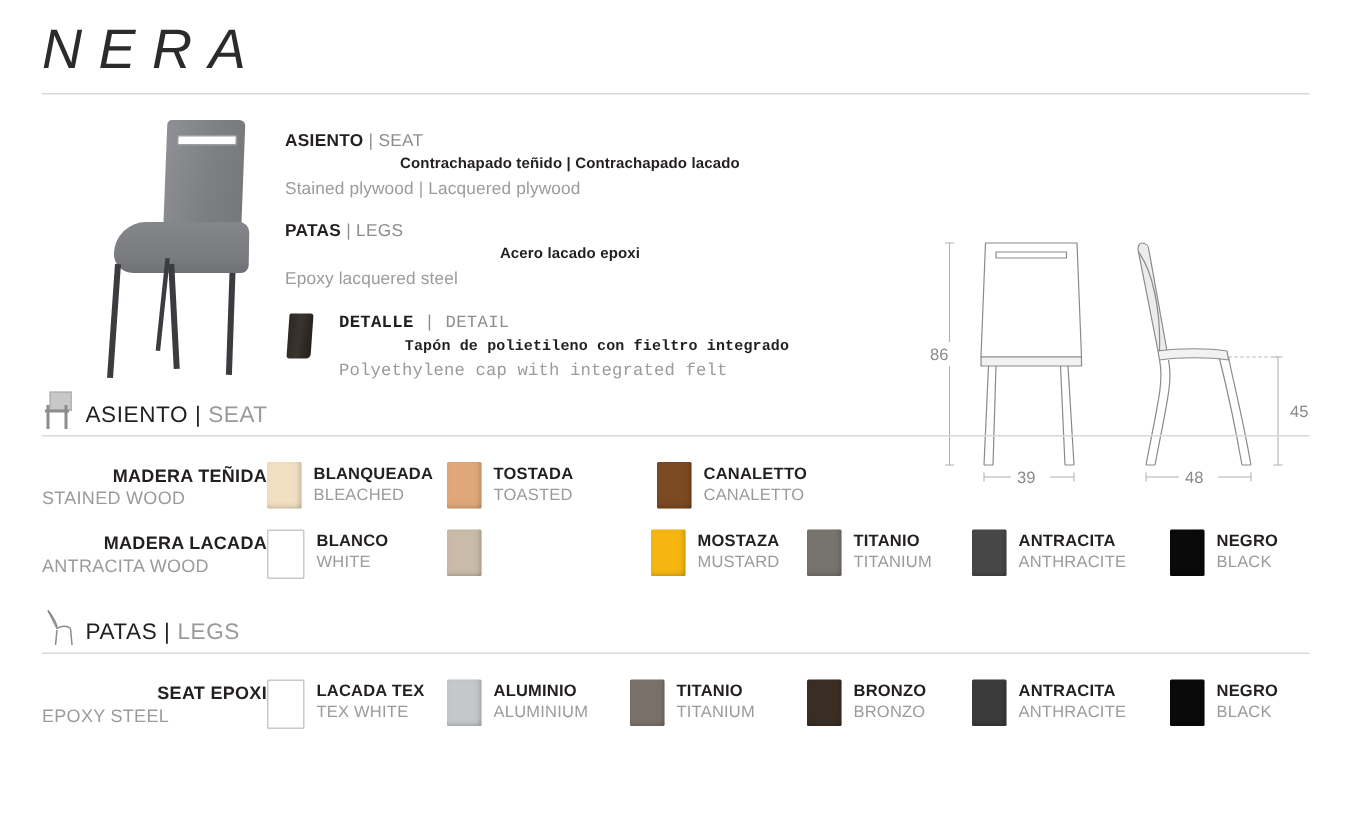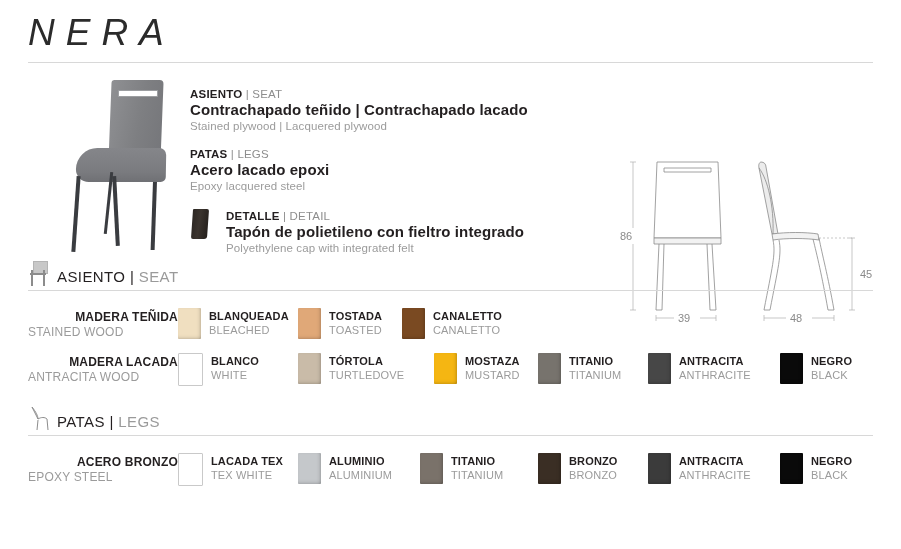--- a/index.html
+++ b/index.html
@@ -101,36 +101,38 @@
   .spec-group:last-child { margin-bottom: 0; }
   .spec-head {
     font-size: 11.5px;
     line-height: 16px;
     font-weight: bold;
     color: #231f20;
     letter-spacing: .2px;
   }
   .spec-head .lt { font-weight: normal; color: #8d8d8d; }
   .spec-es {
-    font-size: 15px;
+    font-size: 10px;
     line-height: 16px;
     font-weight: bold;
     color: #231f20;
     letter-spacing: .1px;
+    text-align: center;
   }
   .spec-en {
     font-size: 11.5px;
     line-height: 16px;
     color: #9b9b9b;
     letter-spacing: .1px;
   }
   #detail-group {
     position: relative;
     padding-left: 36px;
     margin-top: 14px;
+    font-family: Liberation Mono, monospace;
   }
   #detail-cap {
     position: absolute;
     left: 2px;
     top: 1px;
     width: 16px;
     height: 30px;
     background: linear-gradient(95deg,#2c2723 0%, #3b342e 45%, #241f1b 100%);
     transform: skewX(-4deg);
     border-radius: 1px 2px 3px 2px;
@@ -376,21 +378,21 @@
       <div class="sw-en">BLEACHED</div>
     </div>
   </div>
   <div class="swatch-item" style="left:270px">
     <div class="swatch" style="background-color: rgb(224, 168, 120);"></div>
     <div class="swatch-names">
       <div class="sw-es">TOSTADA</div>
       <div class="sw-en">TOASTED</div>
     </div>
   </div>
-  <div class="swatch-item" style="left:374px">
+  <div class="swatch-item" style="left:410px">
     <div class="swatch" style="background-color: rgb(122, 74, 34);"></div>
     <div class="swatch-names">
       <div class="sw-es">CANALETTO</div>
       <div class="sw-en">CANALETTO</div>
     </div>
   </div>
 </div>
 
 <div class="color-row" style="top:355px">
   <div class="row-label">
@@ -399,24 +401,20 @@
   </div>
   <div class="swatch-item" style="left:150px">
     <div class="swatch outlined" style="background-color: rgb(255, 255, 255);"></div>
     <div class="swatch-names">
       <div class="sw-es">BLANCO</div>
       <div class="sw-en">WHITE</div>
     </div>
   </div>
   <div class="swatch-item" style="left:270px">
     <div class="swatch" style="background-color: rgb(201, 187, 168);"></div>
-    <div class="swatch-names">
-      <div class="sw-es">TÓRTOLA</div>
-      <div class="sw-en">TURTLEDOVE</div>
-    </div>
   </div>
   <div class="swatch-item" style="left:406px">
     <div class="swatch" style="background-color: rgb(245, 182, 18);"></div>
     <div class="swatch-names">
       <div class="sw-es">MOSTAZA</div>
       <div class="sw-en">MUSTARD</div>
     </div>
   </div>
   <div class="swatch-item" style="left:510px">
     <div class="swatch" style="background-color: rgb(119, 115, 109);"></div>
@@ -454,21 +452,21 @@
         </g>
       </svg>
     </div>
     <div class="sh-title"><span>PATAS</span><span> | </span><span class="lt">LEGS</span></div>
   </div>
   <div class="sh-rule"></div>
 </div>
 
 <div class="color-row" style="top:455px">
   <div class="row-label">
-    <div class="rl-es">ACERO BRONZO</div>
+    <div class="rl-es">SEAT EPOXI</div>
     <div class="rl-en">EPOXY STEEL</div>
   </div>
   <div class="swatch-item" style="left:150px">
     <div class="swatch outlined" style="background-color: rgb(255, 255, 255);"></div>
     <div class="swatch-names">
       <div class="sw-es">LACADA TEX</div>
       <div class="sw-en">TEX WHITE</div>
     </div>
   </div>
   <div class="swatch-item" style="left:270px">

